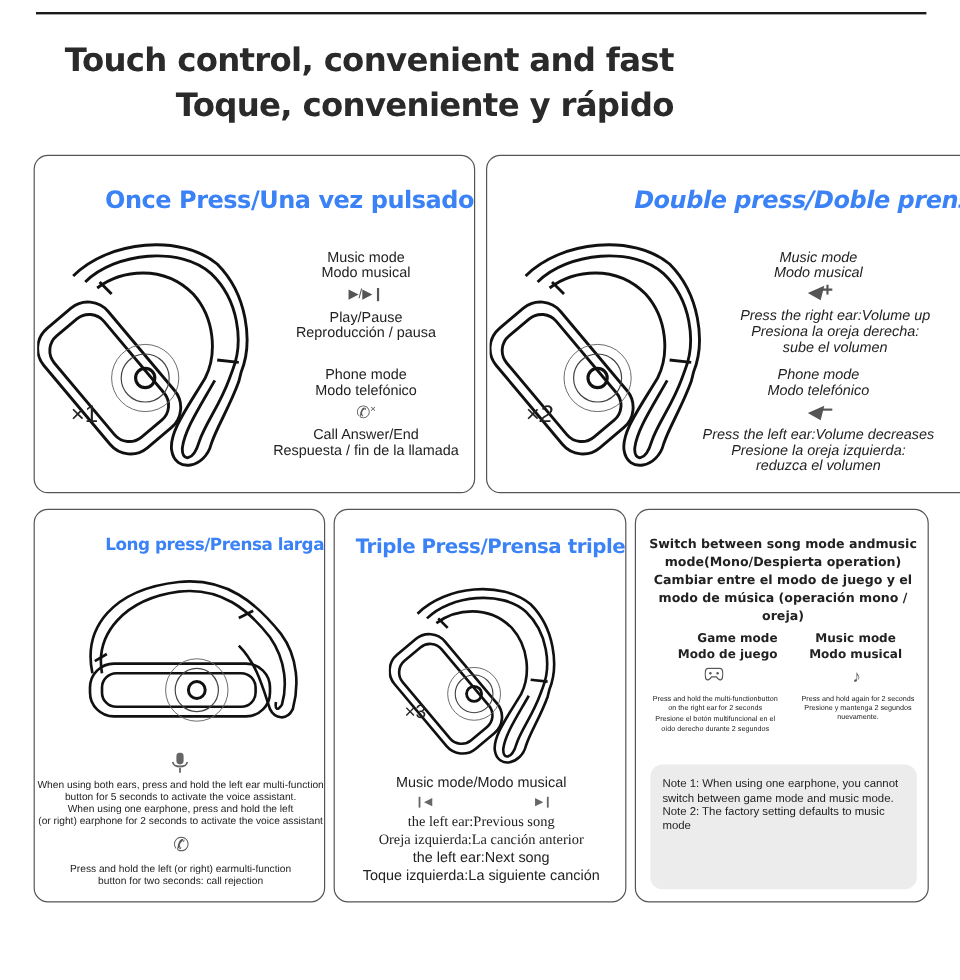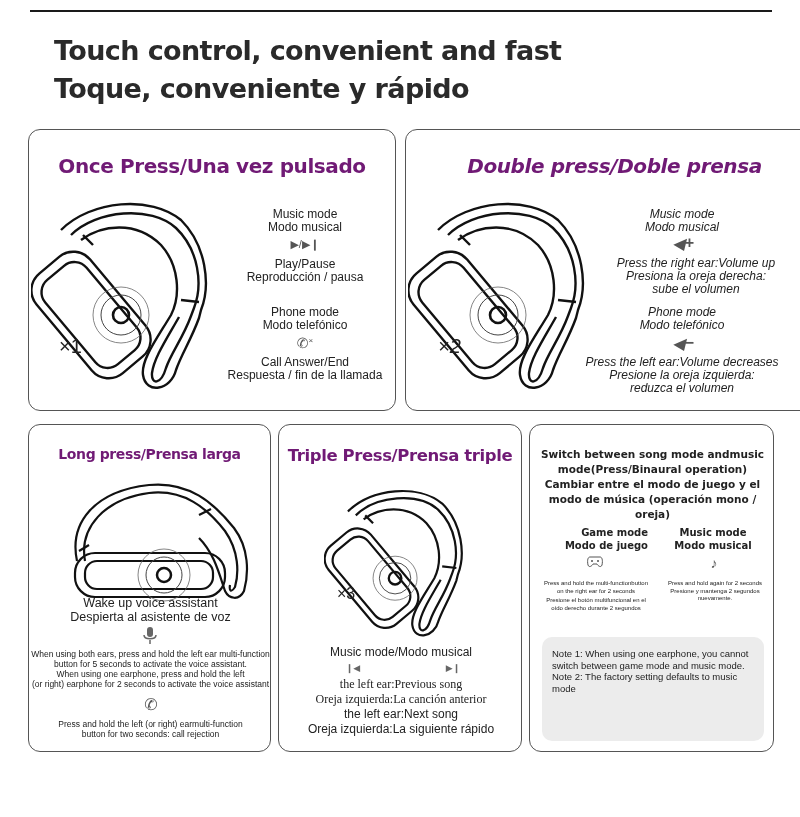--- a/index.html
+++ b/index.html
@@ -1,24 +1,24 @@
 <!DOCTYPE html>
 <html><head>
 <meta charset="utf-8">
 <style>
   * { box-sizing: border-box; margin: 0; padding: 0; }
   html, body { width: 800px; height: 817px; background: #ffffff; overflow: hidden; }
   body { position: relative; font-family: "Liberation Sans", sans-serif; color: #222; }
 
   .top-rule { position: absolute; left: 30px; top: 10px; width: 742px; height: 2px; background: #1a1a1a; }
 
-  .main-title { position: absolute; left: 54px; top: 32px; font-family: "DejaVu Sans", sans-serif; font-weight: bold; font-size: 27px; line-height: 38px; color: #2a2a2a; letter-spacing: -0.6px; }
+  .main-title { position: absolute; left: 54px; top: 32px; font-family: "DejaVu Sans", sans-serif; font-weight: bold; font-size: 27px; line-height: 38px; color: #2a2a2a; letter-spacing: -0.6px; text-align: right; }
 
   .panel { position: absolute; border: 1.5px solid #555; border-radius: 12px; background: #fff; }
-  .panel-title { position: absolute; left: 0; right: 0; text-align: center; font-family: "DejaVu Sans", sans-serif; font-weight: bold; color: #701a75; letter-spacing: -0.4px; }
+  .panel-title { position: absolute; left: 0; right: 0; text-align: right; font-family: "DejaVu Sans", sans-serif; font-weight: bold; color: #3b82f6; letter-spacing: -0.4px; }
 
   .txt { position: absolute; text-align: center; color: #222; font-family: "Liberation Sans", sans-serif; }
   .small { font-size: 12px; line-height: 13px; }
   .tiny { font-size: 8.5px; line-height: 10px; }
   .micro { font-size: 6px; line-height: 7.5px; }
   .icon { position: absolute; display: flex; align-items: center; justify-content: center; color: #555; }
 
   .earphone svg { position: absolute; }
   .times { position: absolute; font-size: 20px; color: #222; font-family: "Liberation Sans", sans-serif; }
 
@@ -126,24 +126,20 @@
       <path d="M150 42 L162 36"></path>
       <path d="M30 78 L40 72"></path>
       <rect x="26" y="80" width="150" height="44" rx="20"></rect>
       <rect x="36" y="88" width="128" height="28" rx="12"></rect>
       <circle cx="115" cy="102" r="7" stroke-width="2.5"></circle>
       <circle cx="115" cy="102" r="18" stroke-width="1" stroke="#444"></circle>
       <circle cx="115" cy="102" r="26" stroke-width="0.8" stroke="#666"></circle>
     </svg>
   </div>
 
-  <div class="txt small" style="left:0; width:243px; top:171px; font-size:12.5px; line-height:14px;">
-    <div>Wake up voice assistant</div>
-    <div>Despierta al asistente de voz</div>
-  </div>
   <div class="icon" style="left:111px; top:201px; width:20px; height:20px;">
     <svg width="14" height="18" viewBox="0 0 14 18">
         <rect x="4" y="0" width="6" height="10" rx="3" fill="#666"></rect>
         <path d="M1 8 C1 13 13 13 13 8" stroke="#666" stroke-width="1.5" fill="none"></path>
         <line x1="7" y1="13" x2="7" y2="17" stroke="#666" stroke-width="1.5"></line>
       </svg>
   </div>
   <div class="txt tiny" style="left:0; width:243px; top:224px;">
     <div>When using both ears, press and hold the left ear multi-function</div>
     <div>button for 5 seconds to activate the voice assistant.</div>
@@ -177,28 +173,28 @@
 
   <div class="txt small" style="left:0; width:244px; top:221px;">Music mode/Modo musical</div>
   <div class="icon" style="left:66px; top:237px; width:16px; height:12px; font-size:9px; color:#666;">❙◀</div>
   <div class="icon" style="left:166px; top:237px; width:16px; height:12px; font-size:9px; color:#666;">▶❙</div>
   <div class="txt small" style="left:0; width:244px; top:252px; line-height:15px;font-family:Liberation Serif, serif;">
     <div>the left ear:Previous song</div>
     <div>Oreja izquierda:La canción anterior</div>
   </div>
   <div class="txt small" style="left:0; width:244px; top:282px; line-height:15px;">
     <div>the left ear:Next song</div>
-    <div>Oreja izquierda:La siguiente rápido</div>
+    <div>Toque izquierda:La siguiente canción</div>
   </div>
 </div>
 
 <div class="panel" style="left:529px; top:424px; width:245px; height:328px;">
   <div class="txt bold-sm" style="left:0; width:245px; top:22px; font-size:10.5px; line-height:15px; color:#222;">
     <div>Switch between song mode andmusic</div>
-    <div>mode(Press/Binaural operation)</div>
+    <div>mode(Mono/Despierta operation)</div>
     <div>Cambiar entre el modo de juego y el</div>
     <div>modo de música (operación mono / oreja)</div>
   </div>
 
   <div class="txt bold-sm" style="left:0; width:118px; top:101px; font-size:10px; line-height:13px;text-align:right;">
     <div>Game mode</div>
     <div>Modo de juego</div>
   </div>
   <div class="icon" style="left:56px; top:130px; width:18px; height:14px;">
     <svg width="16" height="12" viewBox="0 0 16 12">

